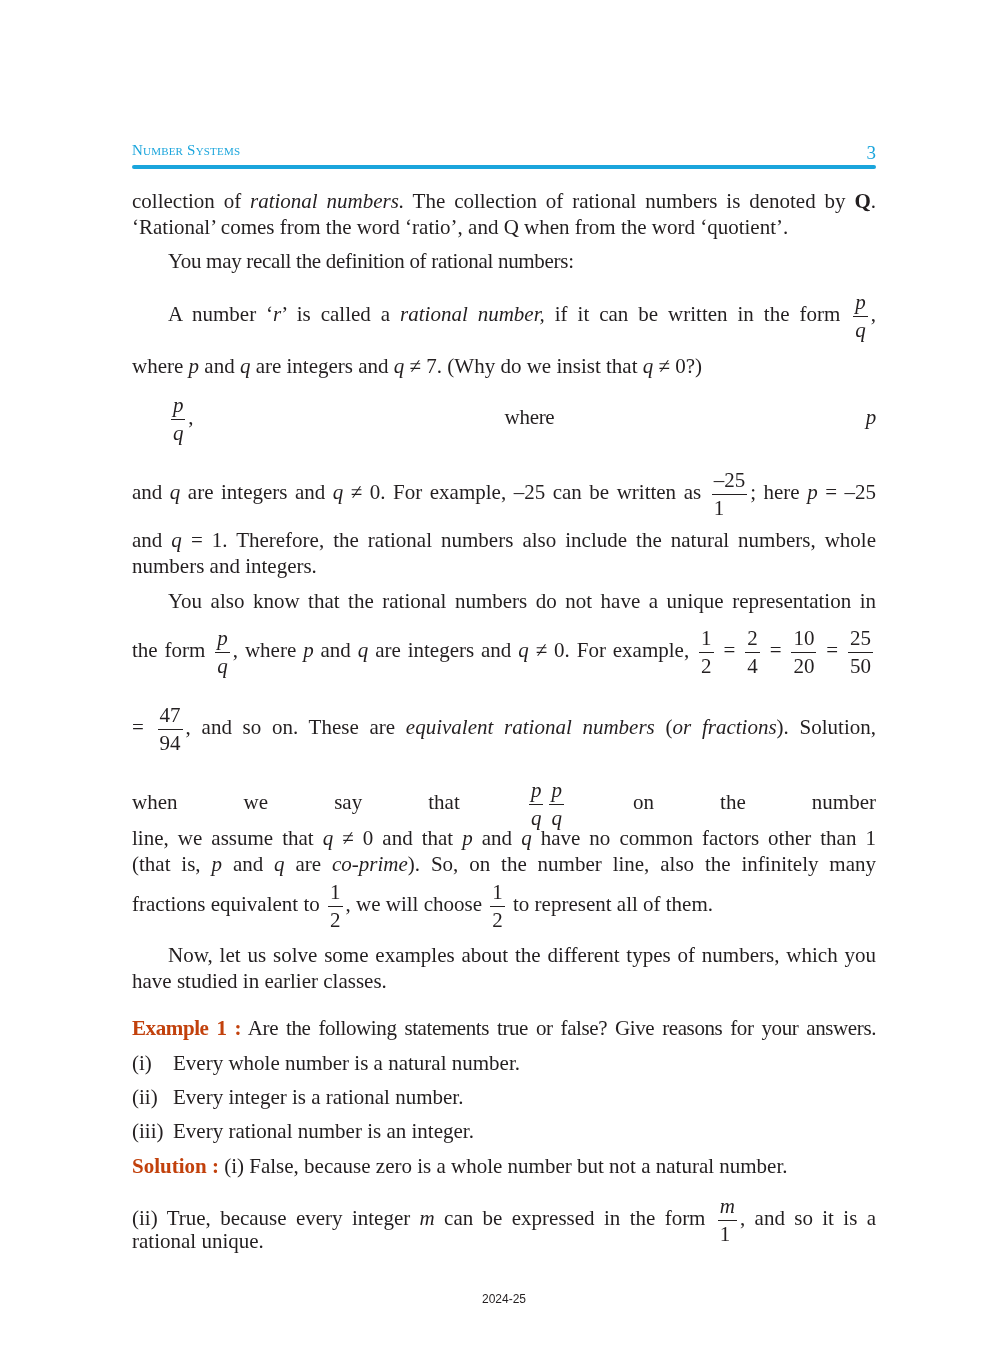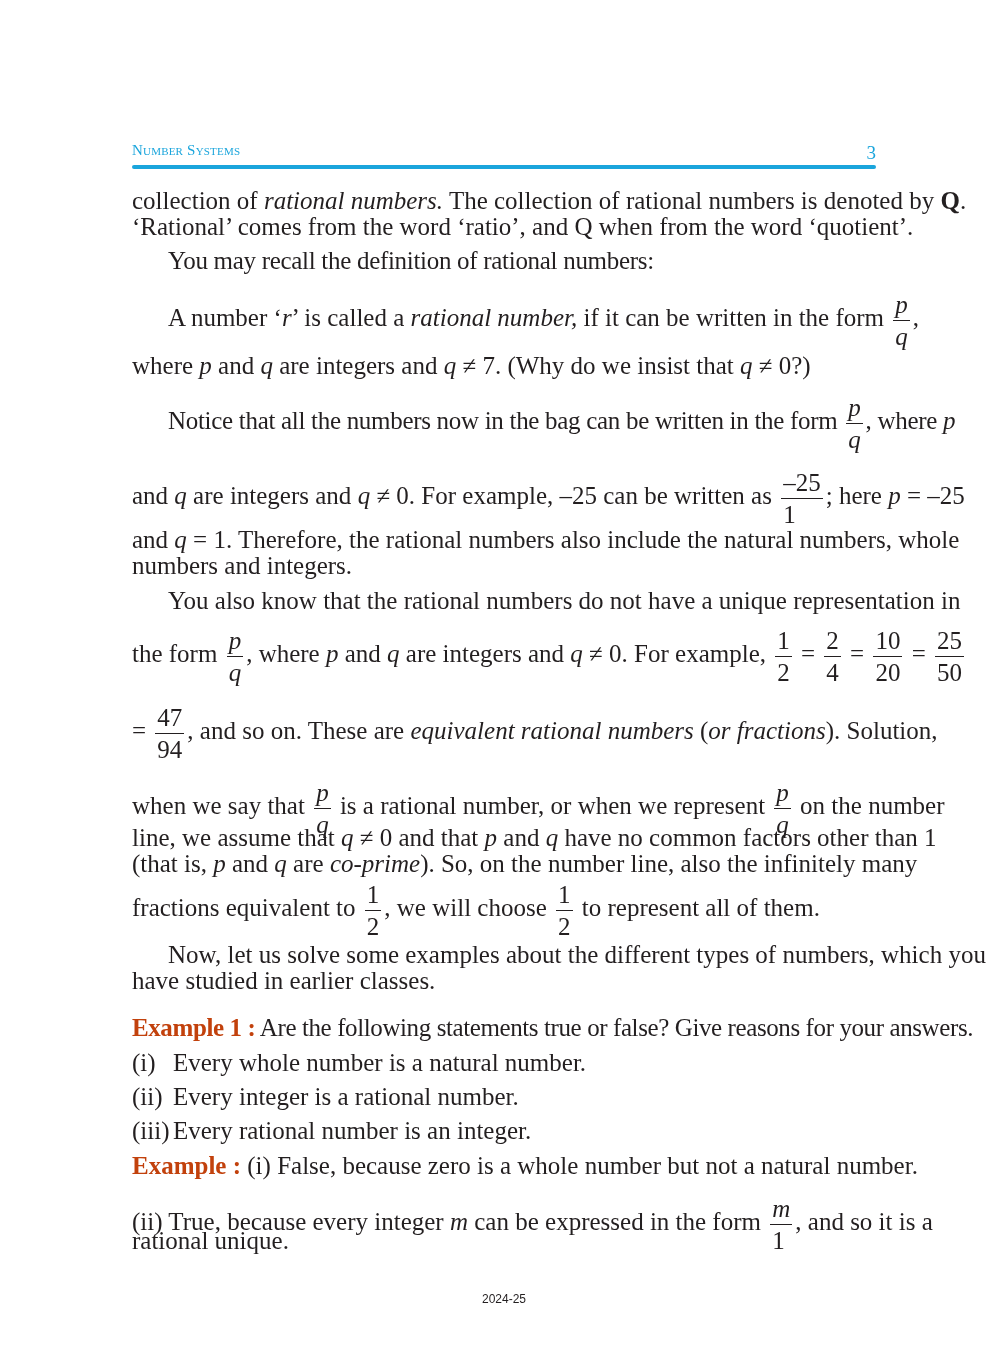--- a/index.html
+++ b/index.html
@@ -2,21 +2,21 @@
 <html><head>
 <meta charset="utf-8">
 <style>
   html, body { margin:0; padding:0; background:#ffffff; }
   body { width:1008px; height:1363px; position:relative; overflow:hidden;
          font-family:"Liberation Serif", "DejaVu Serif", serif; color:#231f20; }
   .header { position:absolute; left:132px; top:142px; width:744px; }
   .header .title { position:absolute; left:0; top:0; color:#1aa5dc; font-size:15px; letter-spacing:0.2px; font-variant:small-caps; }
   .header .pno { position:absolute; right:0; top:0; color:#1aa5dc; font-size:19px; }
   .header .rule { position:absolute; left:0; top:23px; width:744px; height:4px; background:#1aa5dc; border-radius:2px; }
-  .ln { position:absolute; left:132px; width:744px; font-size:25px; line-height:26px; white-space:nowrap; }
+  .ln { position:absolute; left:132px; width:744px; font-size:21px; line-height:26px; white-space:nowrap; }
   .just { text-align:justify; text-align-last:justify; }
   .ind { padding-left:36px; box-sizing:border-box; }
   i { font-style:italic; }
   b.q { font-weight:bold; }
   .frac { display:inline-block; vertical-align:middle; text-align:center; line-height:1; margin:0 3px; }
   .frac .n { display:block; padding:0 2px 3px; border-bottom:1px solid #231f20; }
   .frac .d { display:block; padding:3px 2px 0; }
   .blue { color:#c2410c; font-weight:bold; }
   .footer { position:absolute; left:0; width:1008px; top:1292px; text-align:center;
             font-family:"Liberation Sans", "DejaVu Sans", sans-serif; font-size:12px; color:#231f20; }
@@ -31,38 +31,38 @@
 </div>
 
 <div class="ln just" style="top:188px"><span>collection of </span><i>rational numbers.</i><span> The collection of rational numbers is denoted by </span><b class="q">Q</b><span>.</span></div>
 <div class="ln" style="top:214px">‘Rational’ comes from the word ‘ratio’, and Q when from the word ‘quotient’.</div>
 
 <div class="ln ind" style="top:248px;letter-spacing:-0.3px">You may recall the definition of rational numbers:</div>
 
 <div class="ln ind just" style="top:292px"><span>A number ‘</span><i>r</i><span>’ is called a </span><i>rational number,</i><span> if it can be written in the form </span><span class="frac"><i class="n">p</i><i class="d">q</i></span><span>,</span></div>
 <div class="ln" style="top:353px"><span>where </span><i>p</i><span> and </span><i>q</i><span> are integers and </span><i>q</i><span> ≠ 7. (Why do we insist that </span><i>q</i><span> ≠ 0?)</span></div>
 
-<div class="ln ind just" style="top:395px;letter-spacing:-0.3px"><span>Notice that all the numbers now in the bag can be written in the form </span><span class="frac"><i class="n">p</i><i class="d">q</i></span><span>, where </span><i>p</i></div>
+<div class="ln ind just" style="top:395px;letter-spacing:-0.3px"><span class="frac"><i class="n">p</i><i class="d">q</i></span><span>, where </span><i>p</i></div>
 <div class="ln just" style="top:470px"><span>and </span><i>q</i><span> are integers and </span><i>q</i><span> ≠ 0. For example, –25 can be written as </span><span class="frac"><span class="n">–25</span><span class="d">1</span></span><span>;  here </span><i>p</i><span> = –25</span></div>
 <div class="ln just" style="top:527px"><span>and </span><i>q</i><span> = 1. Therefore, the rational numbers also include the natural numbers, whole</span></div>
 <div class="ln" style="top:553px">numbers and integers.</div>
 
 <div class="ln ind just" style="top:588px">You also know that the rational numbers do not have a unique representation in</div>
 <div class="ln just" style="top:628px"><span>the form </span><span class="frac"><i class="n">p</i><i class="d">q</i></span><span>, where </span><i>p</i><span> and </span><i>q</i><span> are integers and </span><i>q</i><span> ≠ 0. For example, </span><span class="frac"><span class="n">1</span><span class="d">2</span></span> <span>=</span> <span class="frac"><span class="n">2</span><span class="d">4</span></span> <span>=</span> <span class="frac"><span class="n">10</span><span class="d">20</span></span> <span>=</span> <span class="frac"><span class="n">25</span><span class="d">50</span></span></div>
 <div class="ln just" style="top:705px"><span>=</span> <span class="frac"><span class="n">47</span><span class="d">94</span></span><span>, and so on. These are </span><i>equivalent rational numbers</i><span> (</span><i>or fractions</i><span>). Solution,</span></div>
-<div class="ln just" style="top:780px"><span>when we say that </span><span class="frac"><i class="n">p</i><i class="d">q</i></span><span> is a rational number, or when we represent </span><span class="frac"><i class="n">p</i><i class="d">q</i></span><span> on the number</span></div>
+<div class="ln just" style="top:780px"><span>when we say that </span><span class="frac"><i class="n">p</i><i class="d">q</i></span><span class="frac"><i class="n">p</i><i class="d">q</i></span><span> on the number</span></div>
 <div class="ln just" style="top:825px"><span>line, we assume that </span><i>q</i><span> ≠ 0 and that  </span><i>p</i><span> and </span><i>q</i><span> have no common factors other than 1</span></div>
 <div class="ln just" style="top:851px"><span>(that is, </span><i>p</i><span> and </span><i>q</i><span> are </span><i>co-prime</i><span>). So, on the number line, also the infinitely many</span></div>
 <div class="ln" style="top:882px"><span>fractions equivalent to </span><span class="frac"><span class="n">1</span><span class="d">2</span></span><span>, we will choose </span><span class="frac"><span class="n">1</span><span class="d">2</span></span><span> to represent all of them.</span></div>
 
 <div class="ln ind just" style="top:942px">Now, let us solve some examples about the different types of numbers, which you</div>
 <div class="ln" style="top:968px">have studied in earlier classes.</div>
 
 <div class="ln just" style="top:1015px;letter-spacing:-0.4px"><span class="blue">Example 1 :</span><span> Are the following statements true or false? Give reasons for your answers.</span></div>
 <div class="ln" style="top:1050px"><span style="display:inline-block;width:41px">(i)</span><span>Every whole number is a natural number.</span></div>
 <div class="ln" style="top:1084px"><span style="display:inline-block;width:41px">(ii)</span><span>Every integer is a rational number.</span></div>
 <div class="ln" style="top:1118px"><span style="display:inline-block;width:41px">(iii)</span><span>Every rational number is an integer.</span></div>
 
-<div class="ln" style="top:1153px"><span class="blue">Example :</span><span> (i)  False, because zero is a whole number but not a natural number.</span></div>
+<div class="ln" style="top:1153px"><span class="blue">Solution :</span><span> (i)  False, because zero is a whole number but not a natural number.</span></div>
 <div class="ln just" style="top:1196px"><span>(ii)  True, because every integer </span><i>m</i><span> can be expressed in the form </span><span class="frac"><i class="n">m</i><span class="d">1</span></span><span>, and so it is a</span></div>
 <div class="ln" style="top:1228px">rational unique.</div>
 
 <div class="footer">2024-25</div>
 
 </body></html>

